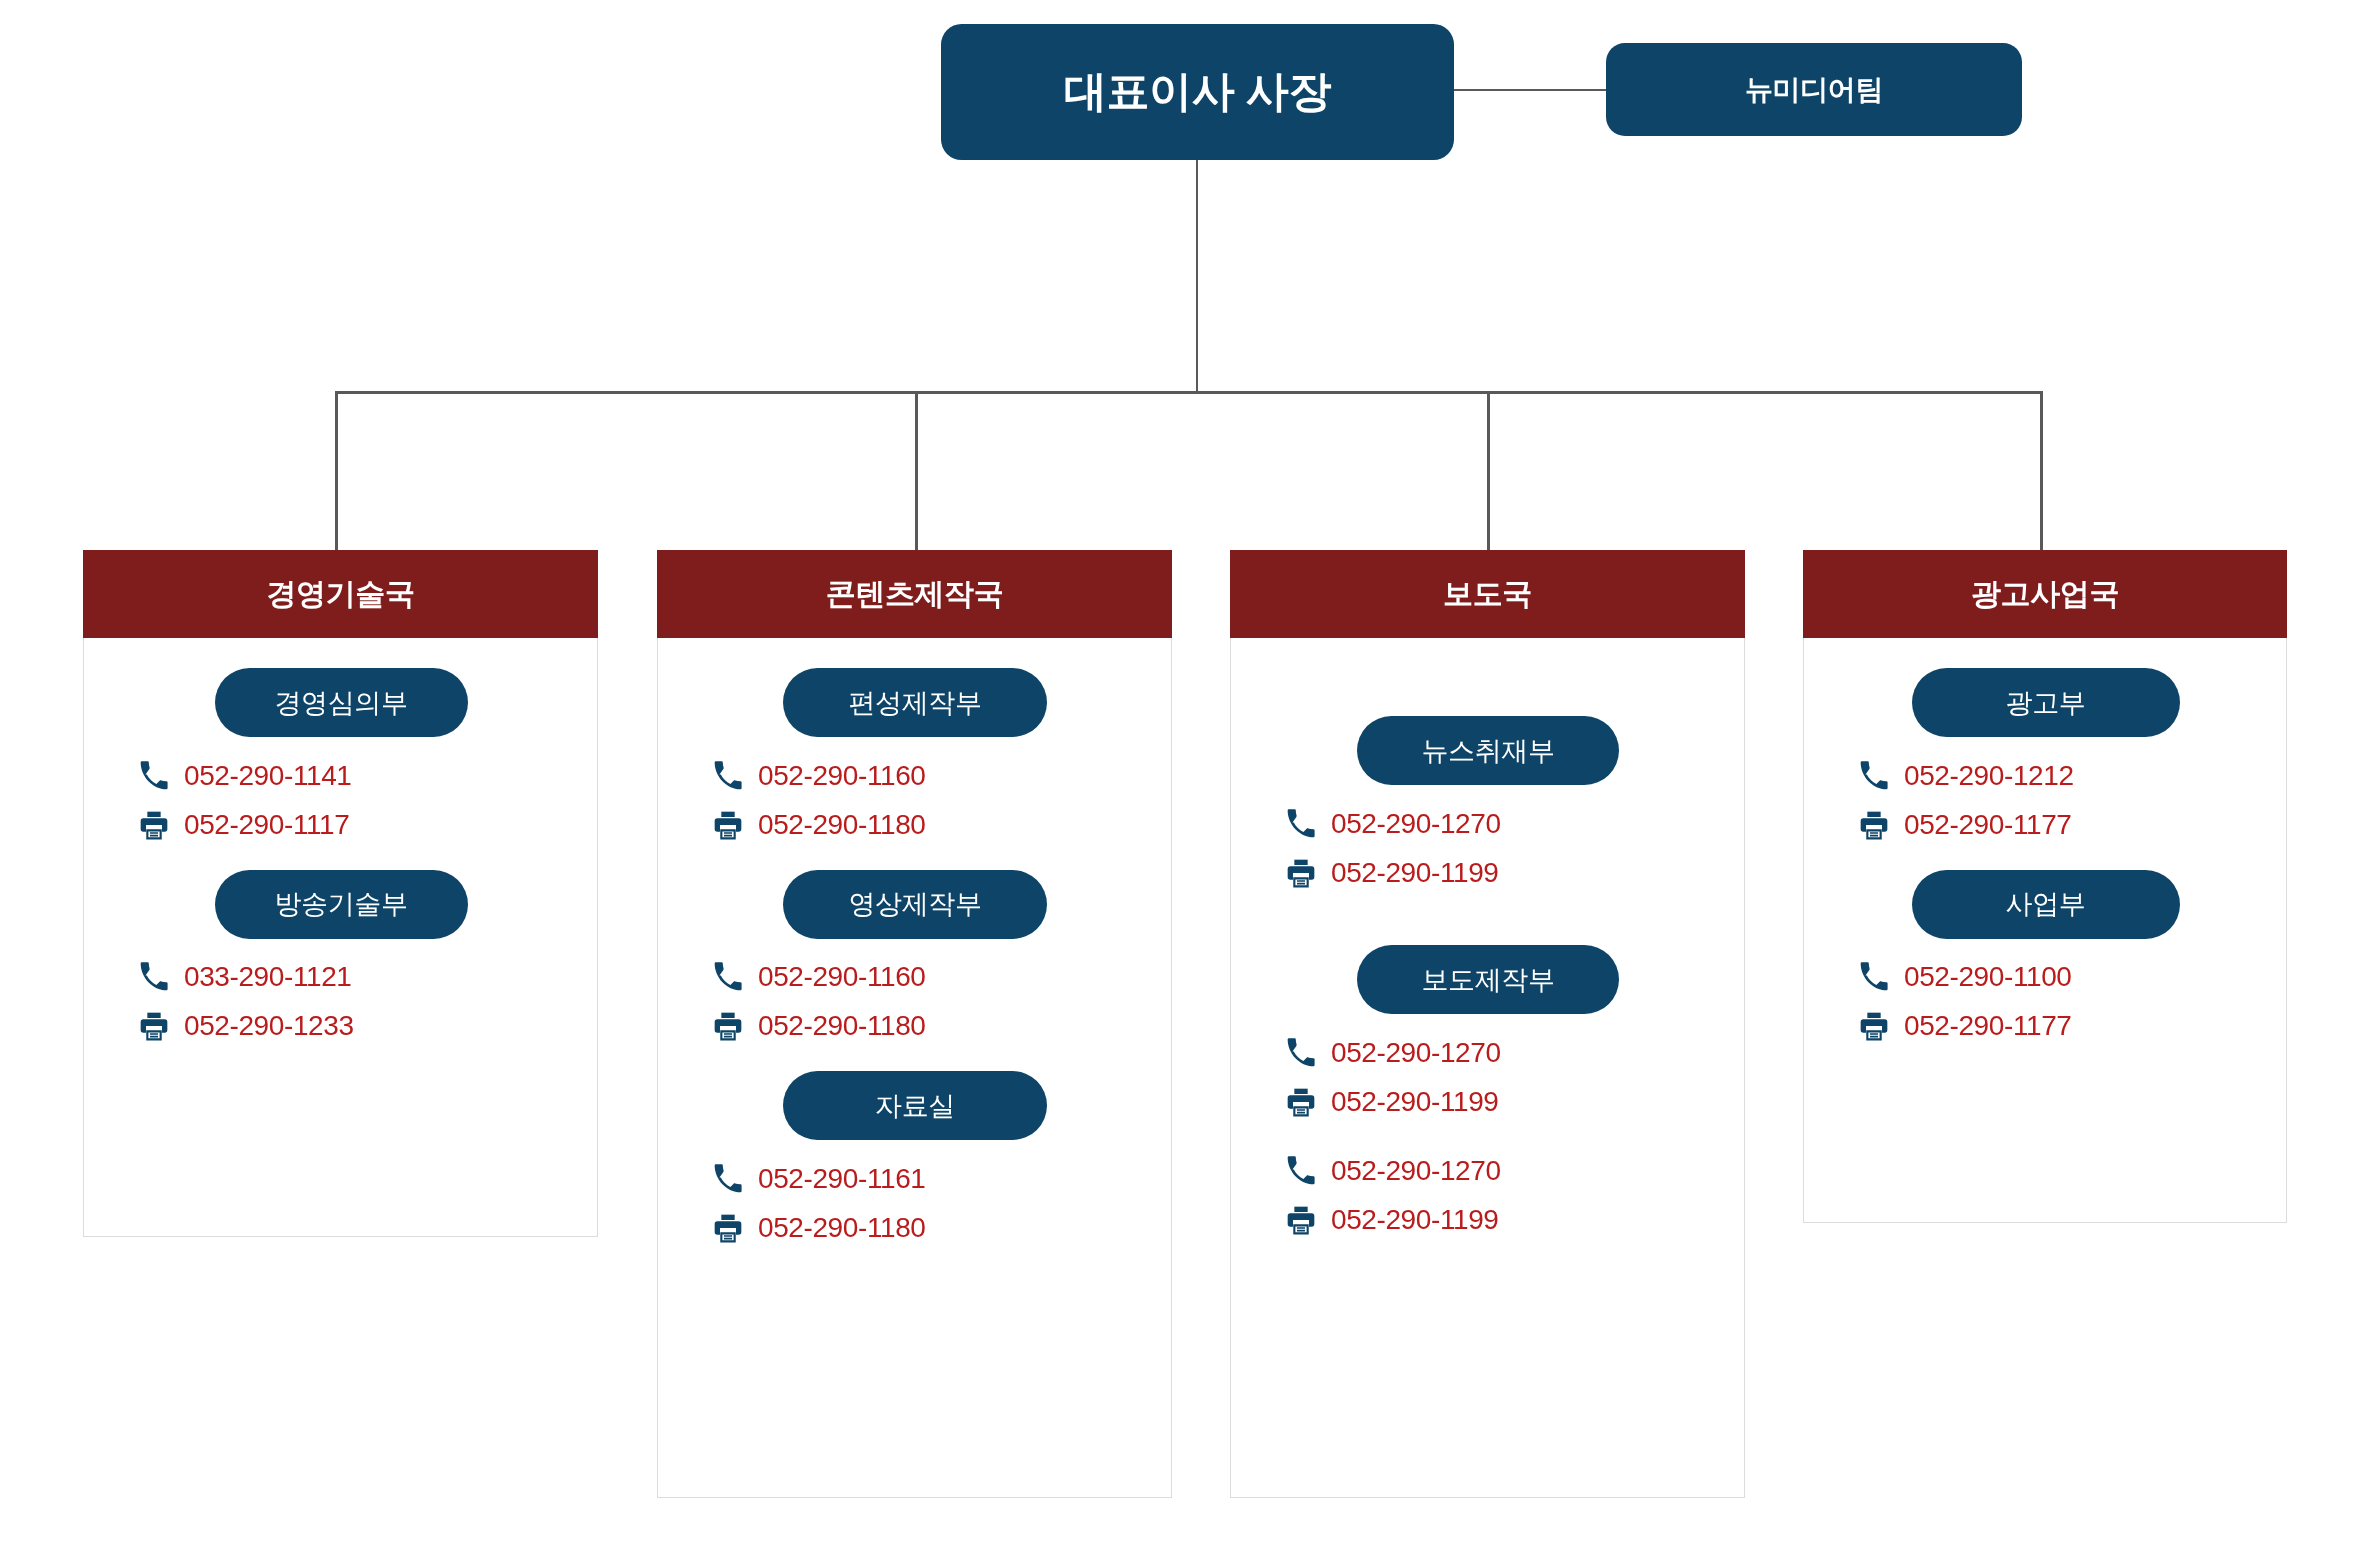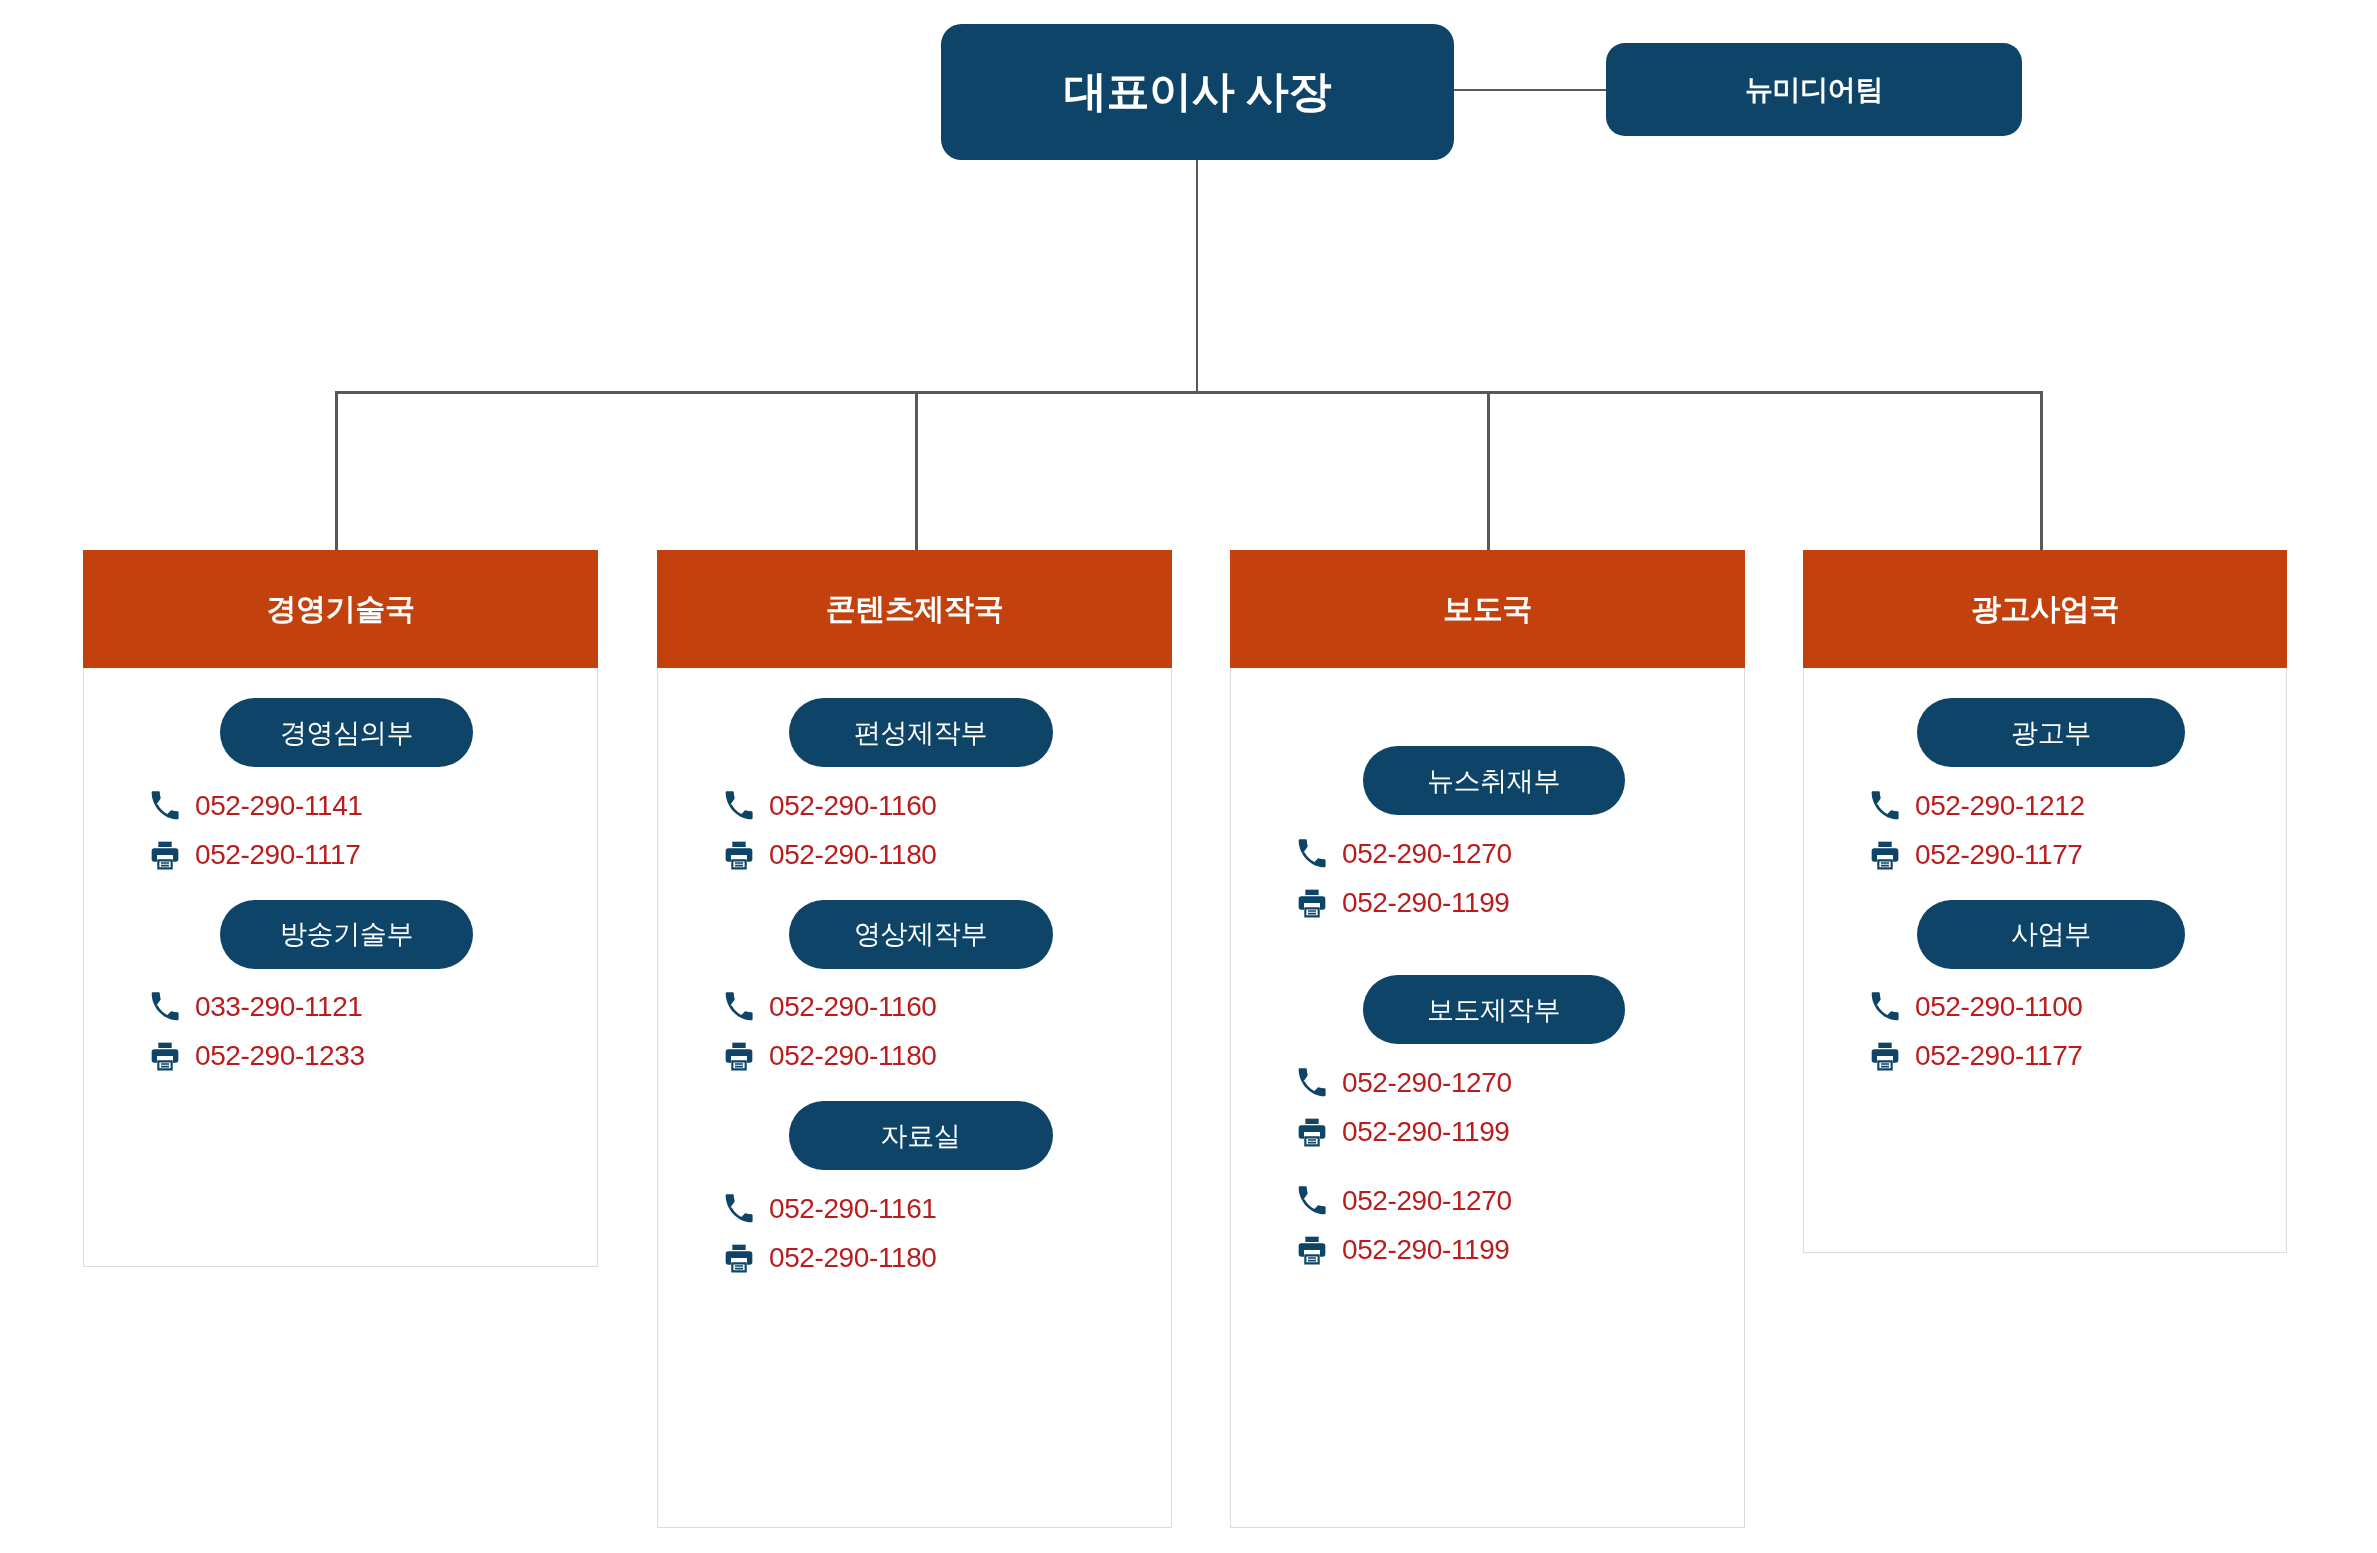--- a/index.html
+++ b/index.html
@@ -20,28 +20,28 @@
     letter-spacing:-0.4px;
   }
   #ceo-node{left:941px;top:24px;width:513px;height:136px;border-radius:20.5px;
             font-size:43px;font-weight:700;}
   #newmedia-node{left:1606px;top:43px;width:416px;height:93px;border-radius:19px;
             font-size:28px;font-weight:700;}
 
   
   .dept-card{position:absolute;background:#ffffff;box-sizing:border-box;}
   .dept-head{
-    background:#c2410c;color:#ffffff;
-    height:118px;display:flex;align-items:center;justify-content:center;
+    background:#7f1d1d;color:#ffffff;
+    height:88px;display:flex;align-items:center;justify-content:center;
     font-size:30px;font-weight:700;letter-spacing:-0.4px;
   }
   .dept-body{
     border:1.6px solid #dcdcdc;border-top:none;
     box-sizing:border-box;
-    padding:30px 0 27px 12px;
+    padding:30px 0 27px 1px;
     background:#ffffff;
     height:calc(100% - 118px);
   }
 
   
   .team-block{margin-bottom:20.5px;}
   .team-block:last-child{margin-bottom:0;}
   .team-pill{
     background:#0d4467;color:#ffffff;
     border-radius:38px;

